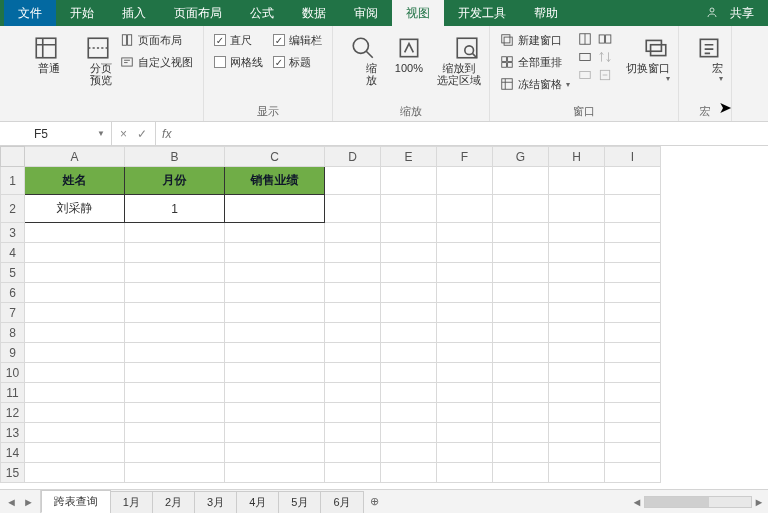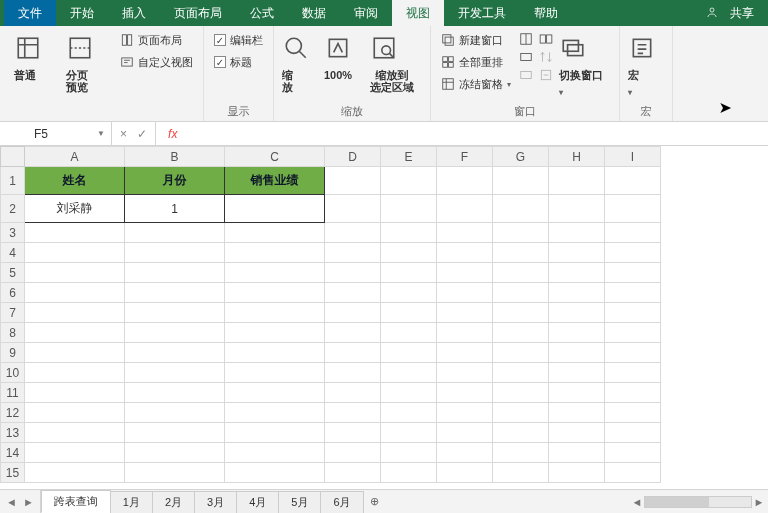--- a/index.html
+++ b/index.html
@@ -13,37 +13,37 @@
   .tabs .spacer { flex: 1; }
   .tabs .search { display: flex; align-items: center; gap: 4px; padding: 0 8px; opacity: .9; }
   .tabs .share { display: flex; align-items: center; gap: 12px; padding: 0 10px; }
 
   
   .ribbon { height: 96px; background: #f3f3f3; border-bottom: 1px solid #d4d4d4; display: flex; align-items: stretch; padding: 0 6px; }
   .group { display: flex; flex-direction: column; padding: 4px 8px 2px; border-right: 1px solid #e0e0e0; justify-content: space-between; }
   .group:last-child { border-right: none; }
   .group-body { display: flex; align-items: flex-start; gap: 6px; flex: 1; }
   .group-label { text-align: center; font-size: 11px; color: #666; margin-top: 2px; }
-  .bigbtn { display: flex; flex-direction: column; align-items: flex-start; justify-content: center; width: 46px; gap: 7px; cursor: pointer; padding-top: 4px; font-weight: bold; }
+  .bigbtn { display: flex; flex-direction: column; align-items: flex-end; justify-content: center; width: 46px; gap: 0; cursor: pointer; padding-top: 4px; }
   .bigbtn .ic { width: 28px; height: 28px; display: flex; align-items: center; justify-content: center; }
   .bigbtn span.lbl { font-size: 11px; text-align: center; line-height: 12px; }
   .stack { display: flex; flex-direction: column; gap: 2px; justify-content: center; }
   .smallbtn { display: flex; align-items: center; gap: 4px; cursor: pointer; font-size: 11px; height: 20px; padding: 0 2px; }
   .chk { width: 12px; height: 12px; border: 1px solid #888; background: #fff; display: inline-flex; align-items: center; justify-content: center; font-size: 10px; color: #444; }
   .chk.on::after { content: "✓"; }
   .mini-ic { width: 14px; height: 14px; display: inline-block; }
   .caret { font-size: 8px; color: #666; }
   .svgico { stroke: #555; stroke-width: 1.5; fill: none; }
 
   
   .fbar { height: 24px; border-bottom: 1px solid #d4d4d4; display: flex; align-items: stretch; background: #fff; }
   .namebox { width: 84px; border-right: 1px solid #d4d4d4; display: flex; align-items: center; padding: 0 6px; justify-content: space-between; margin-left: 28px; }
   .namebox .dd { font-size: 8px; color: #777; }
   .fbtns { display: flex; align-items: center; padding: 0 8px; gap: 10px; color: #888; border-right: 1px solid #d4d4d4; }
-  .fxlabel { padding: 0 6px; display: flex; align-items: center; font-style: italic; color: #ef4444; margin-left: 6px; }
+  .fxlabel { padding: 0 6px; display: flex; align-items: center; font-style: italic; color: #737373; }
   .finput { flex: 1; }
 
   
   .gridwrap { position: relative; height: 343px; overflow: hidden; background: #fff; }
   .grid { border-collapse: collapse; table-layout: fixed; }
   .grid th, .grid td { border: 1px solid #d9d9d9; font-size: 12px; text-align: center; }
   .grid .corner { width: 24px; height: 20px; background: #f0f0f0; border: 1px solid #ccc; }
   .grid th.colh { height: 20px; background: #f0f0f0; color: #555; font-weight: normal; width: 88px; }
   .grid th.colh.wide { width: 100px; }
   .grid th.colh.narrow { width: 56px; }
@@ -133,20 +133,30 @@
               </svg>
           </span>
           <span>自定义视图</span>
         </div>
       </div>
     </div>
   </div>
 
   <div class="group">
     <div class="group-body">
+      <div class="stack">
+        <label class="smallbtn">
+          <span class="chk on"></span>
+          <span>直尺</span>
+        </label>
+        <label class="smallbtn">
+          <span class="chk"></span>
+          <span>网格线</span>
+        </label>
+      </div>
       <div class="stack">
         <label class="smallbtn">
           <span class="chk on"></span>
           <span>编辑栏</span>
         </label>
         <label class="smallbtn">
           <span class="chk on"></span>
           <span>标题</span>
         </label>
       </div>

